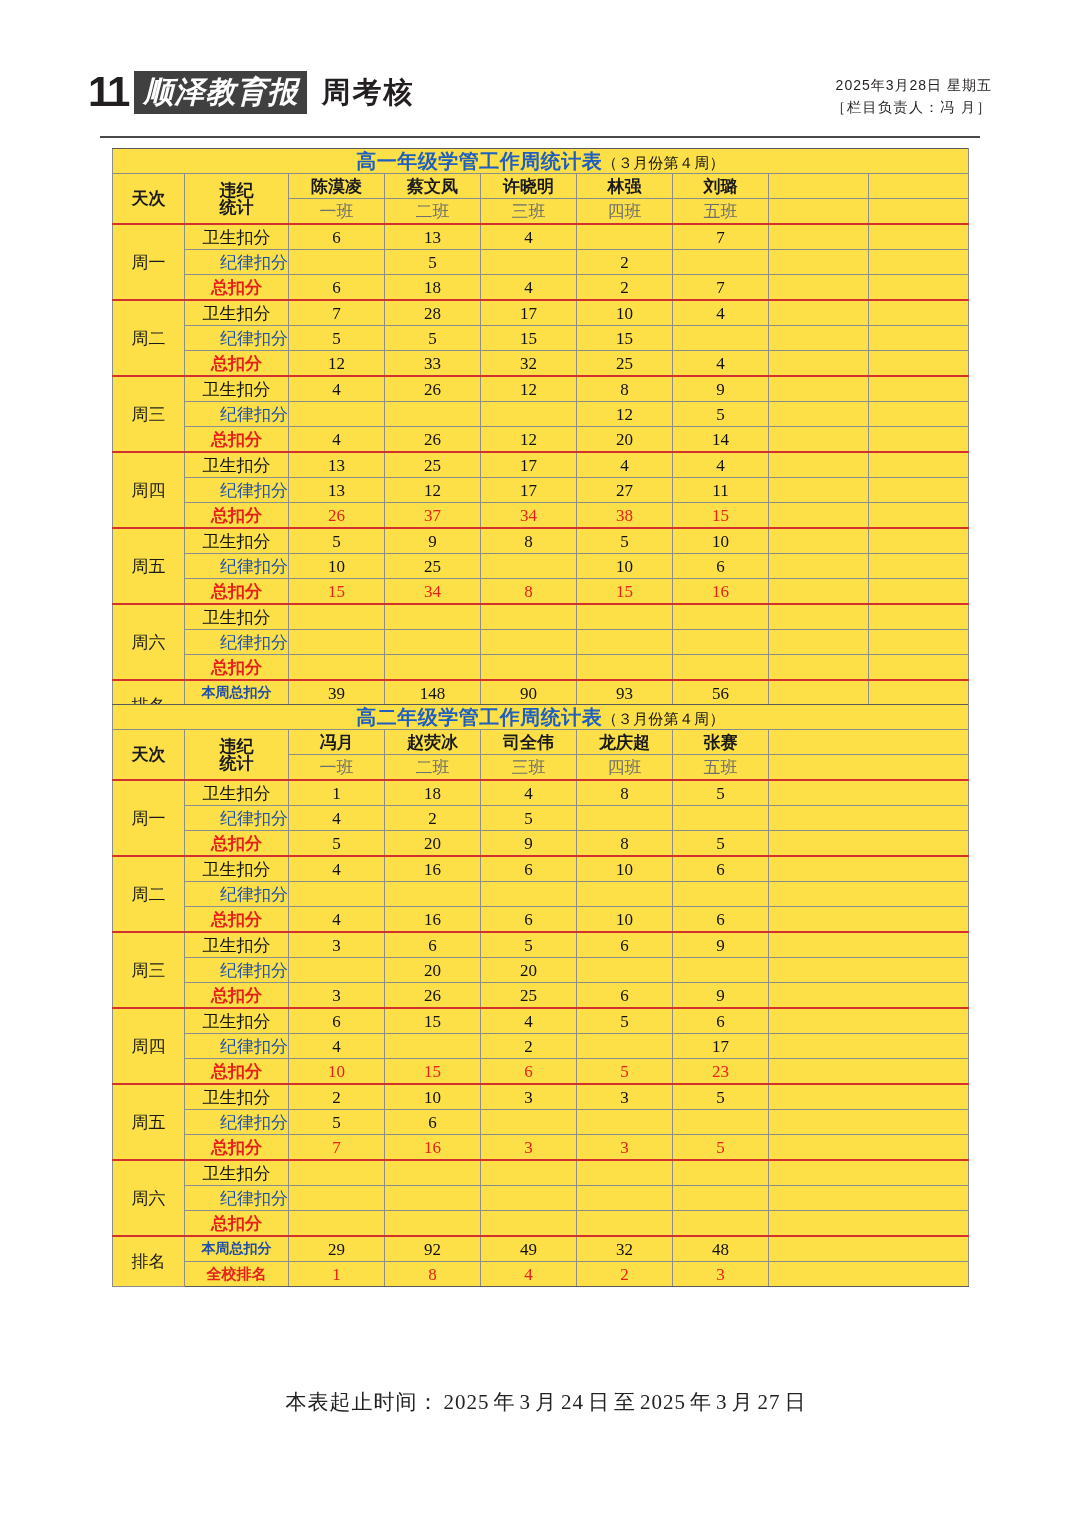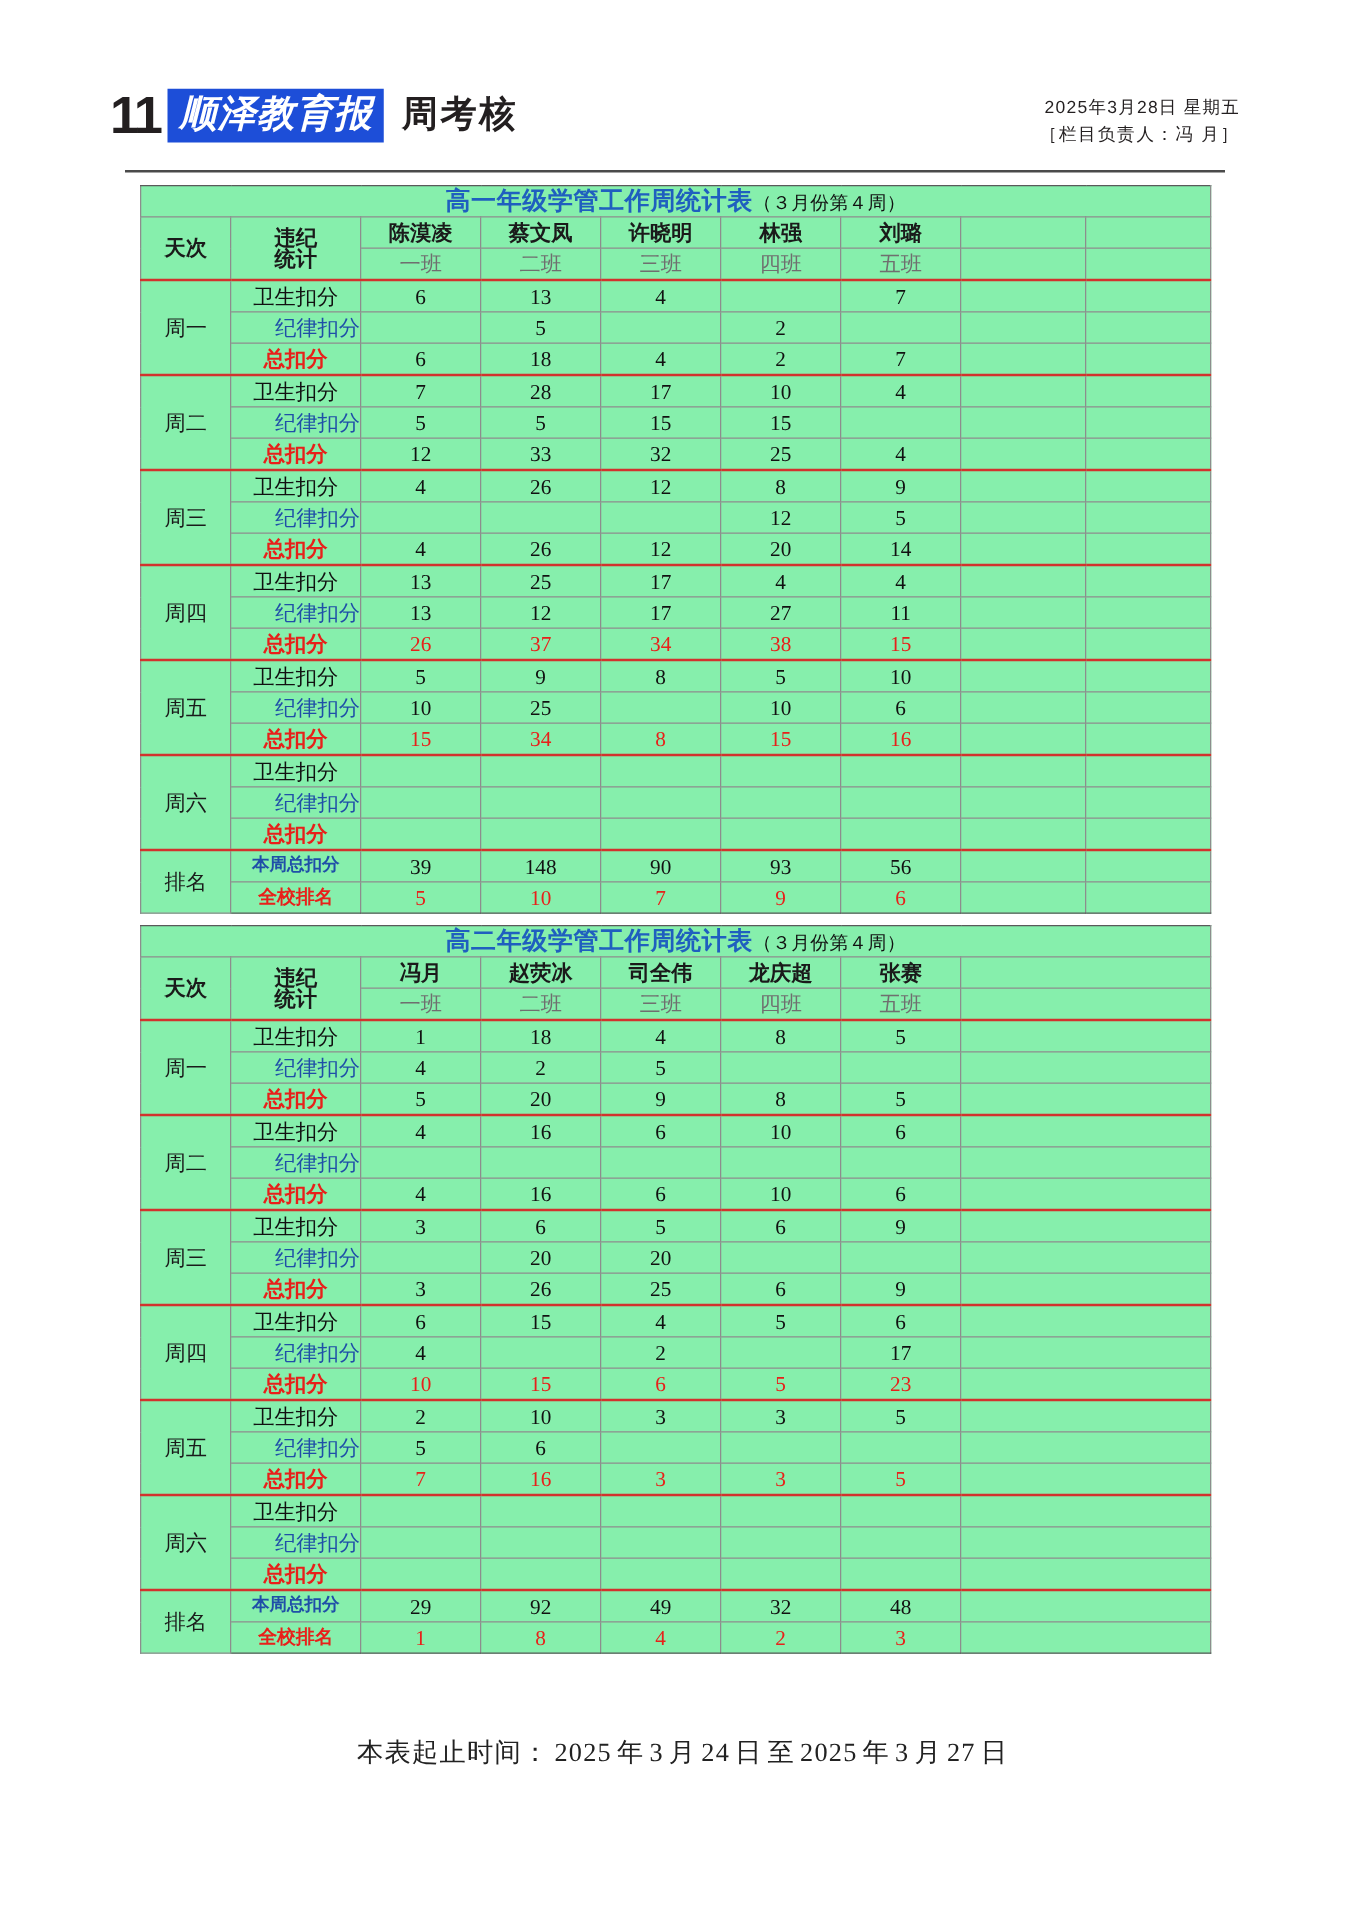--- a/index.html
+++ b/index.html
@@ -16,21 +16,21 @@
     position:absolute;left:88px;top:70px;width:904px;height:62px;
     display:flex;align-items:flex-start;justify-content:space-between;
   }
   .brand{display:flex;align-items:center;gap:0;}
   .page-no{
     font-family:"Liberation Sans","DejaVu Sans",sans-serif;
     font-weight:bold;font-size:42px;line-height:44px;color:#231f20;
     letter-spacing:-2px;padding-right:6px;
   }
   .paper-name{
-    background:#1d4ed8;color:#ffffff;
+    background:#404040;color:#ffffff;
     font-family:"Liberation Serif","DejaVu Serif",serif;
     font-weight:bold;font-style:italic;font-size:30px;line-height:30px;
     padding:6px 9px 7px 9px;letter-spacing:1px;
   }
   .section-title{
     font-family:"Liberation Sans","DejaVu Sans",sans-serif;
     font-weight:bold;font-size:29px;line-height:30px;color:#231f20;
     margin-left:14px;letter-spacing:2px;
   }
   .dateblock{
@@ -41,25 +41,25 @@
   .dateblock .l2{letter-spacing:1.5px;}
 
   .rule{
     position:absolute;left:100px;top:136px;width:880px;height:2px;
     background:#4a4a4a;
   }
 
   
   .tblwrap{position:absolute;left:112px;width:856px;}
   #t1{top:148px;}
-  #t2{top:740px;}
+  #t2{top:704px;}
 
   table.sheet{
     border-collapse:collapse;width:856px;
-    table-layout:fixed;background:#86efac;
+    table-layout:fixed;background:#fde047;
   }
   table.sheet td{
     border:1px solid #8d8d8d;
     padding:0;
     text-align:center;
     vertical-align:middle;
     font-size:17px;
     line-height:1;
     height:24px;
     overflow:hidden;

